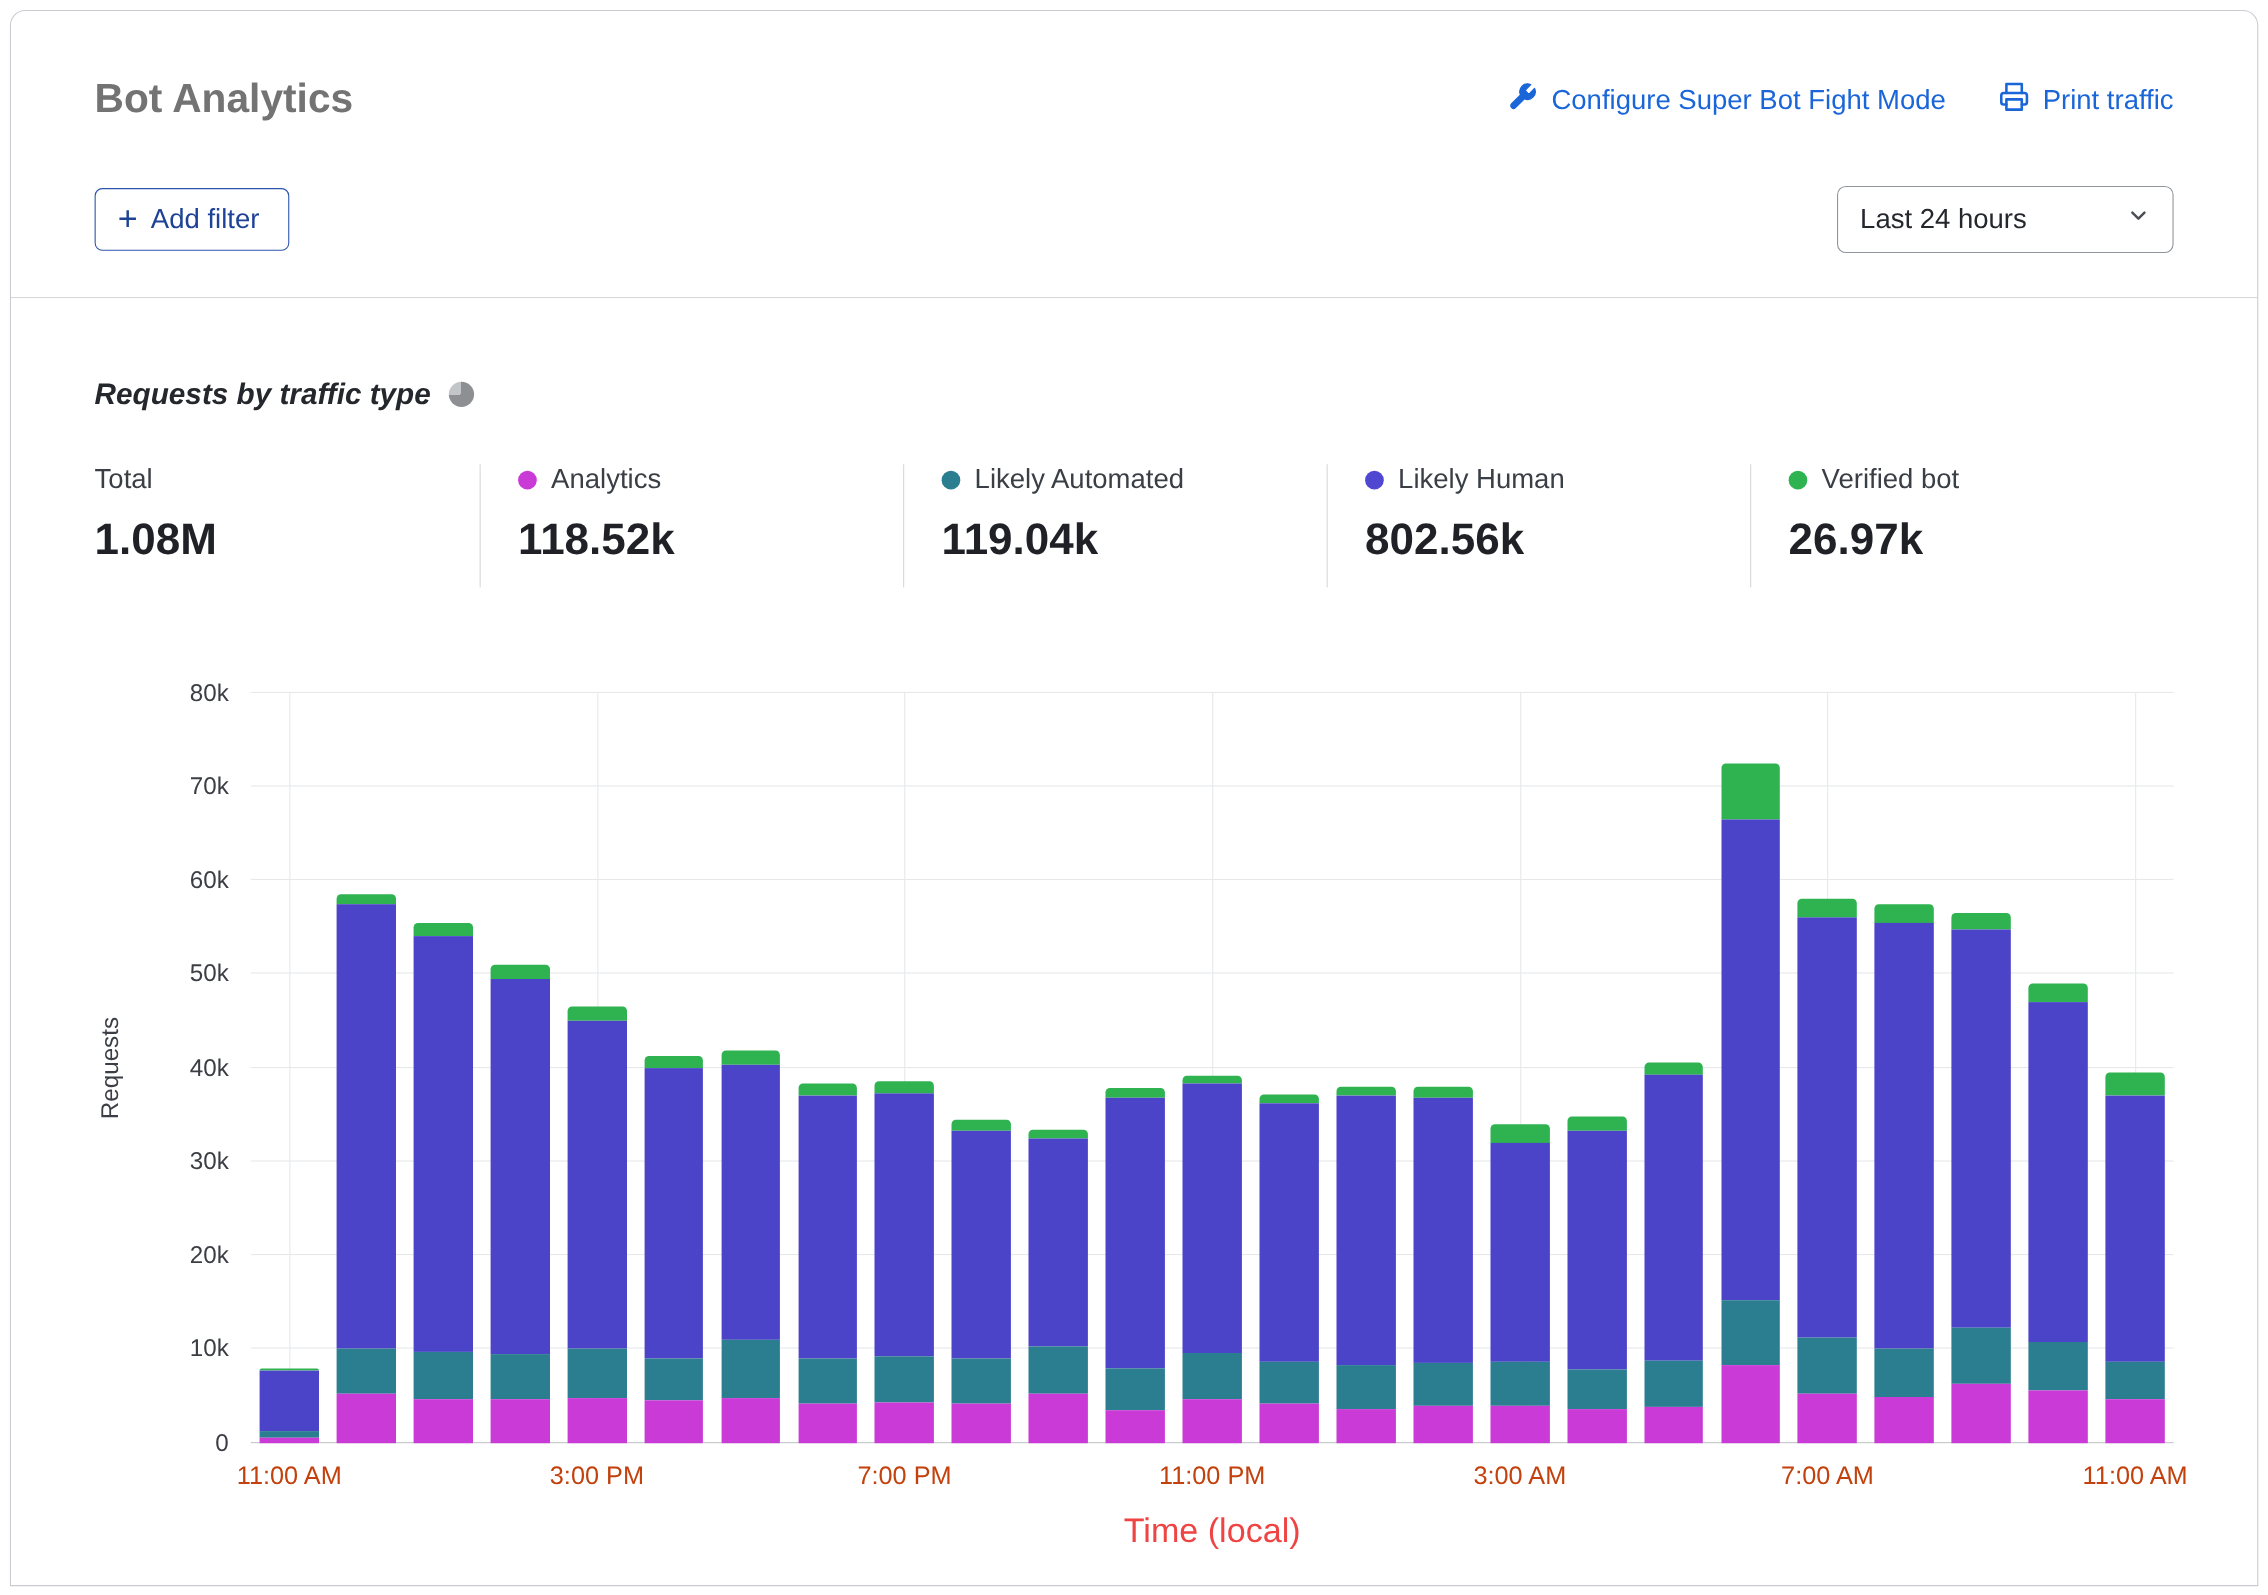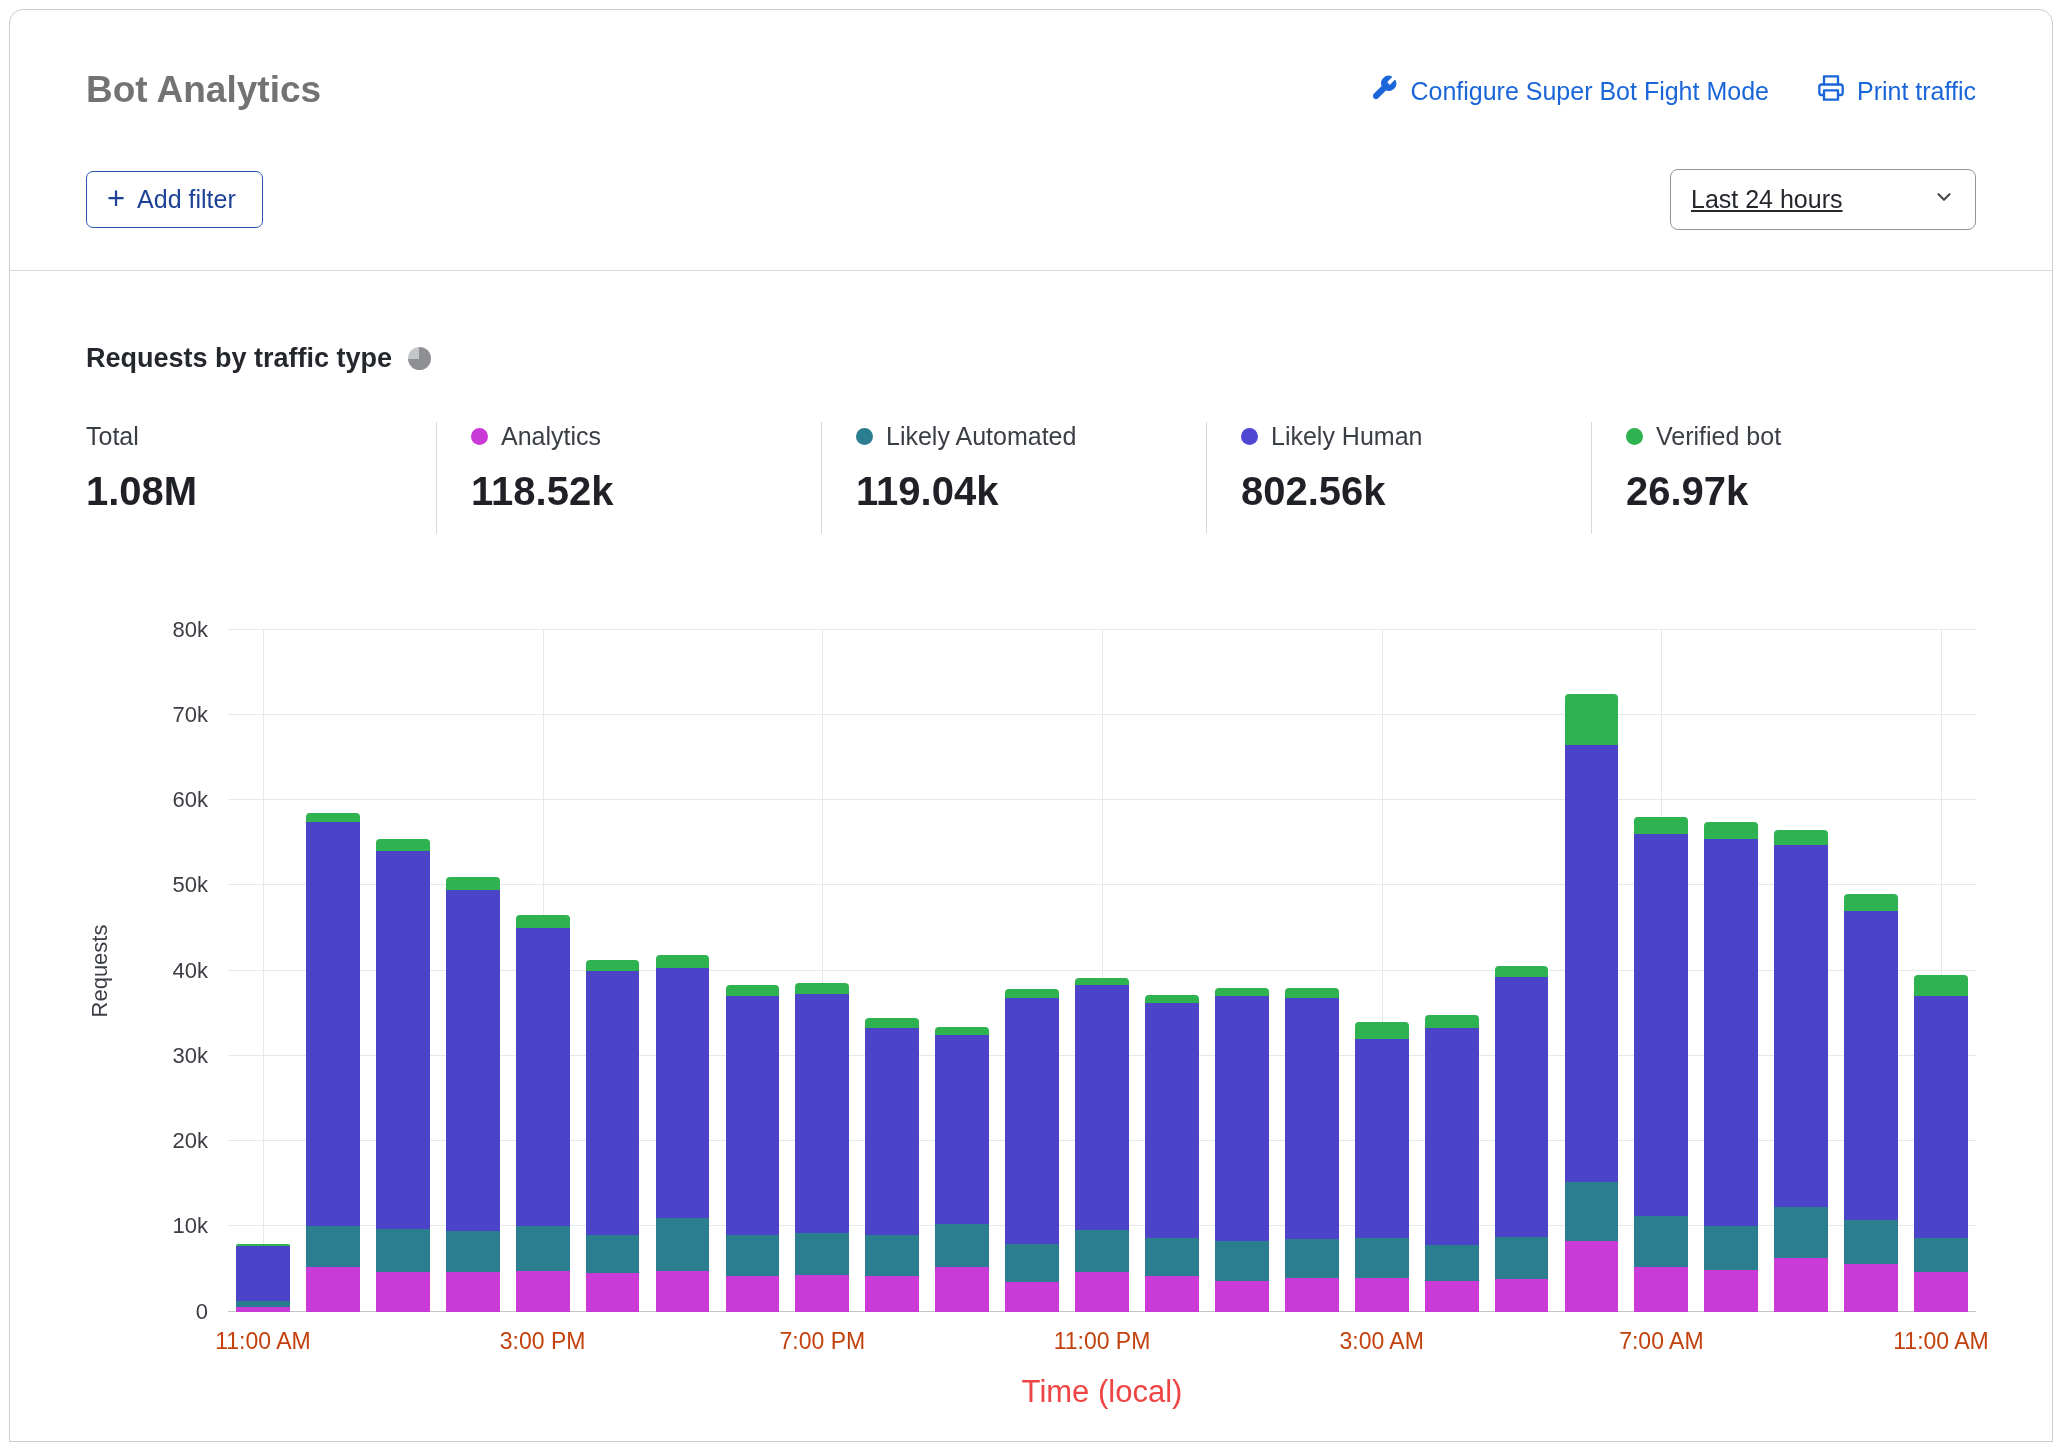--- a/index.html
+++ b/index.html
@@ -34,27 +34,27 @@
     background:#fff;color:#1e4396;
     font-size:25px;font-family:inherit;
     padding:13px 26px 13px 20px;cursor:pointer;
   }
   .add-filter .plus{font-size:31px;line-height:20px;font-weight:400;}
   .select{
     display:flex;align-items:center;justify-content:space-between;
     width:306px;box-sizing:border-box;
     border:1px solid #90959b;border-radius:8px;
     background:#fff;font-size:25px;color:#24272c;
-    padding:15px 20px;cursor:pointer;text-decoration:underline;
+    padding:15px 20px;cursor:pointer;
   }
   .header-divider{border:none;border-top:1px solid #d6d8db;margin:0;}
   
   .main{padding:72px 76px 0 76px;}
   .section-head{display:flex;align-items:center;gap:16px;}
-  .section-title{font-size:27px;font-weight:700;color:#24272c;}
+  .section-title{font-size:27px;font-weight:700;color:#24272c;font-style:italic;}
   .pie-icon{
     width:23px;height:23px;border-radius:50%;
     background:conic-gradient(#8d8f92 0 265deg,#c3c6c9 265deg 360deg);
   }
   .stats{display:flex;margin-top:48px;}
   .stat{flex:1;padding-left:34px;border-left:1px solid #d6d8db;min-height:112px;}
   .stat:first-child{padding-left:0;border-left:none;}
   .stat-label-row{display:flex;align-items:center;gap:13px;font-size:25px;color:#3a3e45;}
   .dot{width:17px;height:17px;border-radius:50%;background:#999;flex:0 0 auto;}
   .stat-value{margin-top:18px;font-size:40px;font-weight:700;color:#1f2126;}

